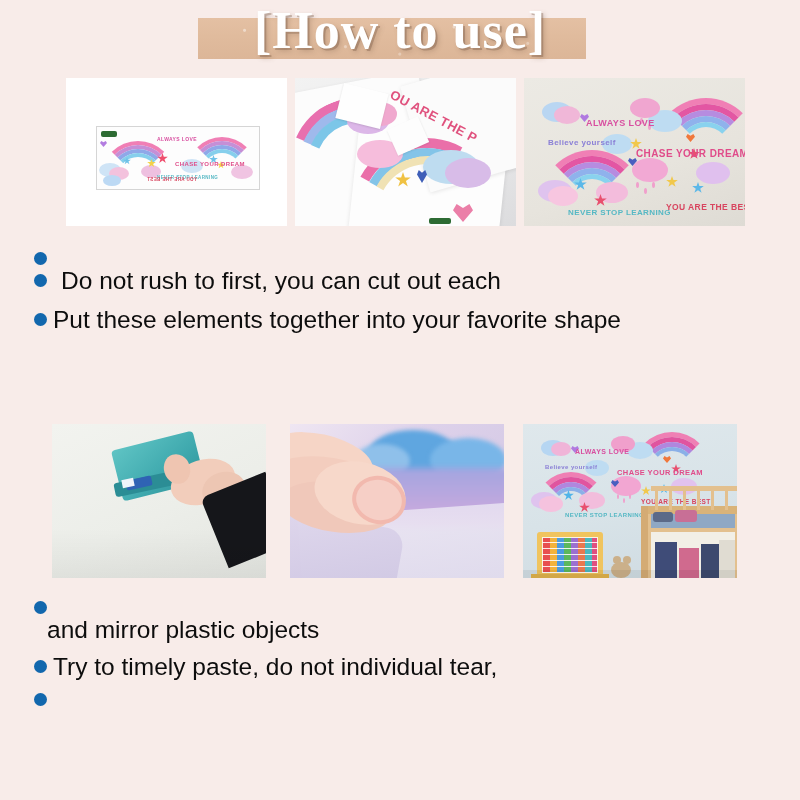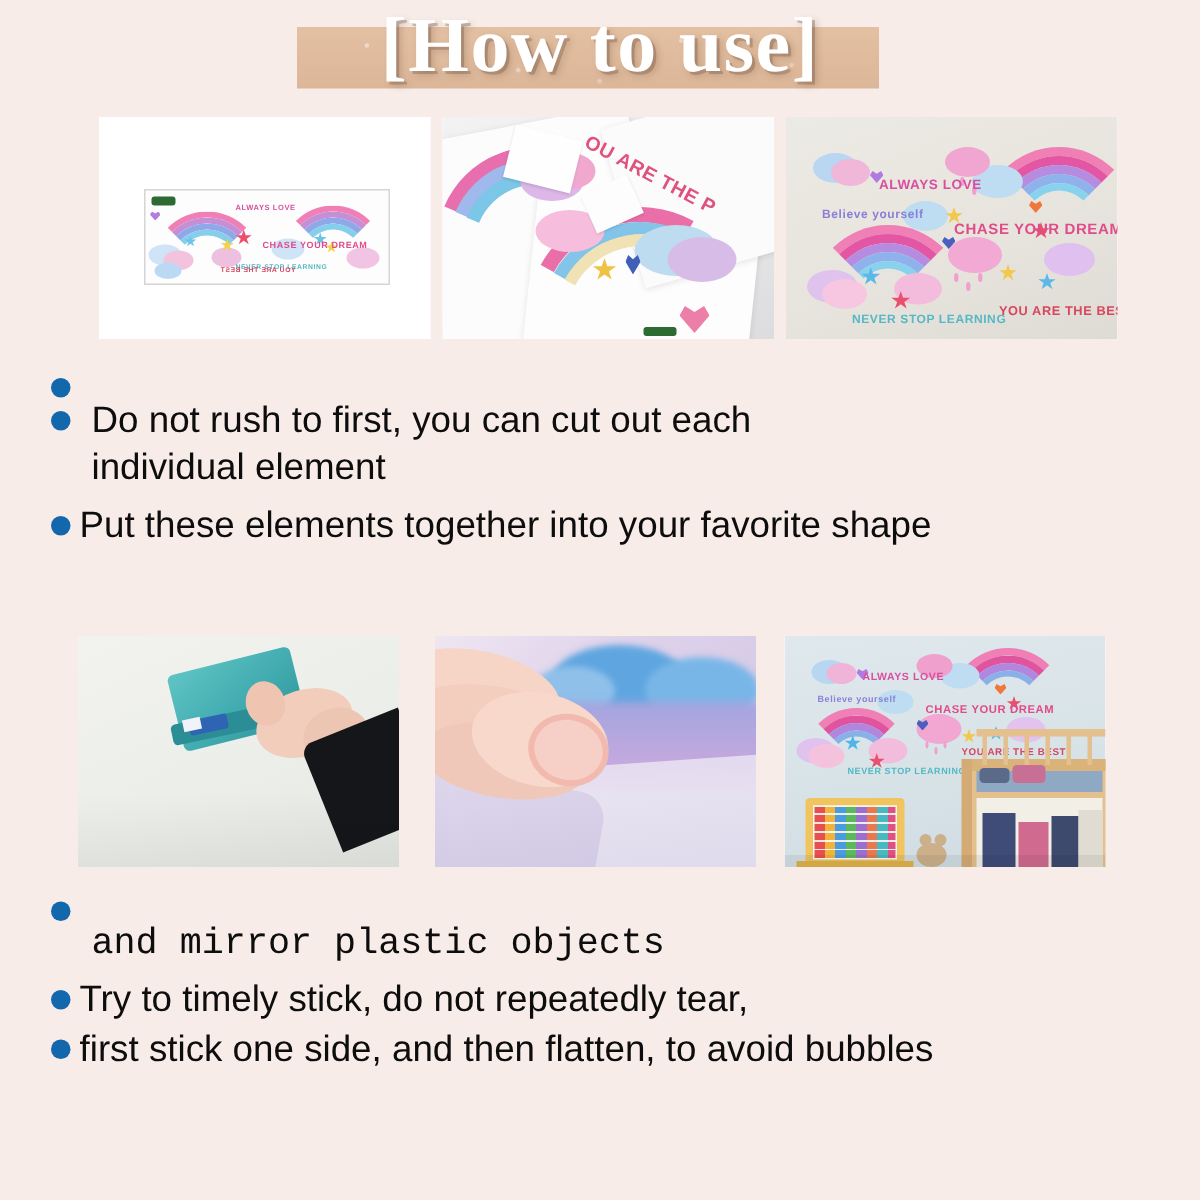--- a/index.html
+++ b/index.html
@@ -291,24 +291,20 @@
 </div>
 
 <div class="bullet-block" id="bullets-top">
   <div class="b-line">
     <div class="b-dot"></div>
   </div>
   <div class="b-line">
     <div class="b-dot"></div>
     <div class="b-text" style="margin-left:14px;">Do not rush to first, you can cut out each</div>
   </div>
-  <div class="b-line b-cont">
-    <div class="b-dot"></div>
-    <div class="b-text" style="margin-left:14px;">individual element</div>
-  </div>
   <div class="b-line" style="margin-top:8px;">
     <div class="b-dot"></div>
     <div class="b-text" style="margin-left:6px;">Put these elements together into your favorite shape</div>
   </div>
 </div>
 
 <div class="photo" id="photo-wipe-wall">
   <div class="bgfill" style="background:linear-gradient(155deg,#f2f3ef 0%,#eceee9 55%,#e4e6e1 100%);"></div>
 
   <div style="position:absolute;left:64px;top:16px;width:84px;height:52px;background:linear-gradient(150deg,#5fc4c4 0%,#3fa9ae 60%,#2f9399 100%);transform:rotate(-14deg);border-radius:4px;"></div>
@@ -443,23 +439,22 @@
 
   <div style="position:absolute;left:0;bottom:0;width:214px;height:8px;background:rgba(0,0,0,.06);"></div>
 </div>
 
 <div class="bullet-block" id="bullets-bottom">
   <div class="b-line">
     <div class="b-dot"></div>
   </div>
   <div class="b-line b-cont">
     <div class="b-dot"></div>
-    <div class="b-text" style="margin-left:14px;font-family:Liberation Mono, monospace;">and mirror plastic objects</div>
+    <div class="b-text" style="">and mirror plastic objects</div>
   </div>
   <div class="b-line" style="margin-top:6px;">
     <div class="b-dot"></div>
-    <div class="b-text" style="margin-left:6px;">Try to timely stick, do not repeatedly tear,</div>
+    <div class="b-text" style="margin-left:6px;">Try to timely paste, do not individual tear,</div>
   </div>
   <div class="b-line" style="margin-top:2px;">
     <div class="b-dot"></div>
-    <div class="b-text" style="margin-left:6px;">first stick one side, and then flatten, to avoid bubbles</div>
   </div>
 </div>
 
 </body></html>

